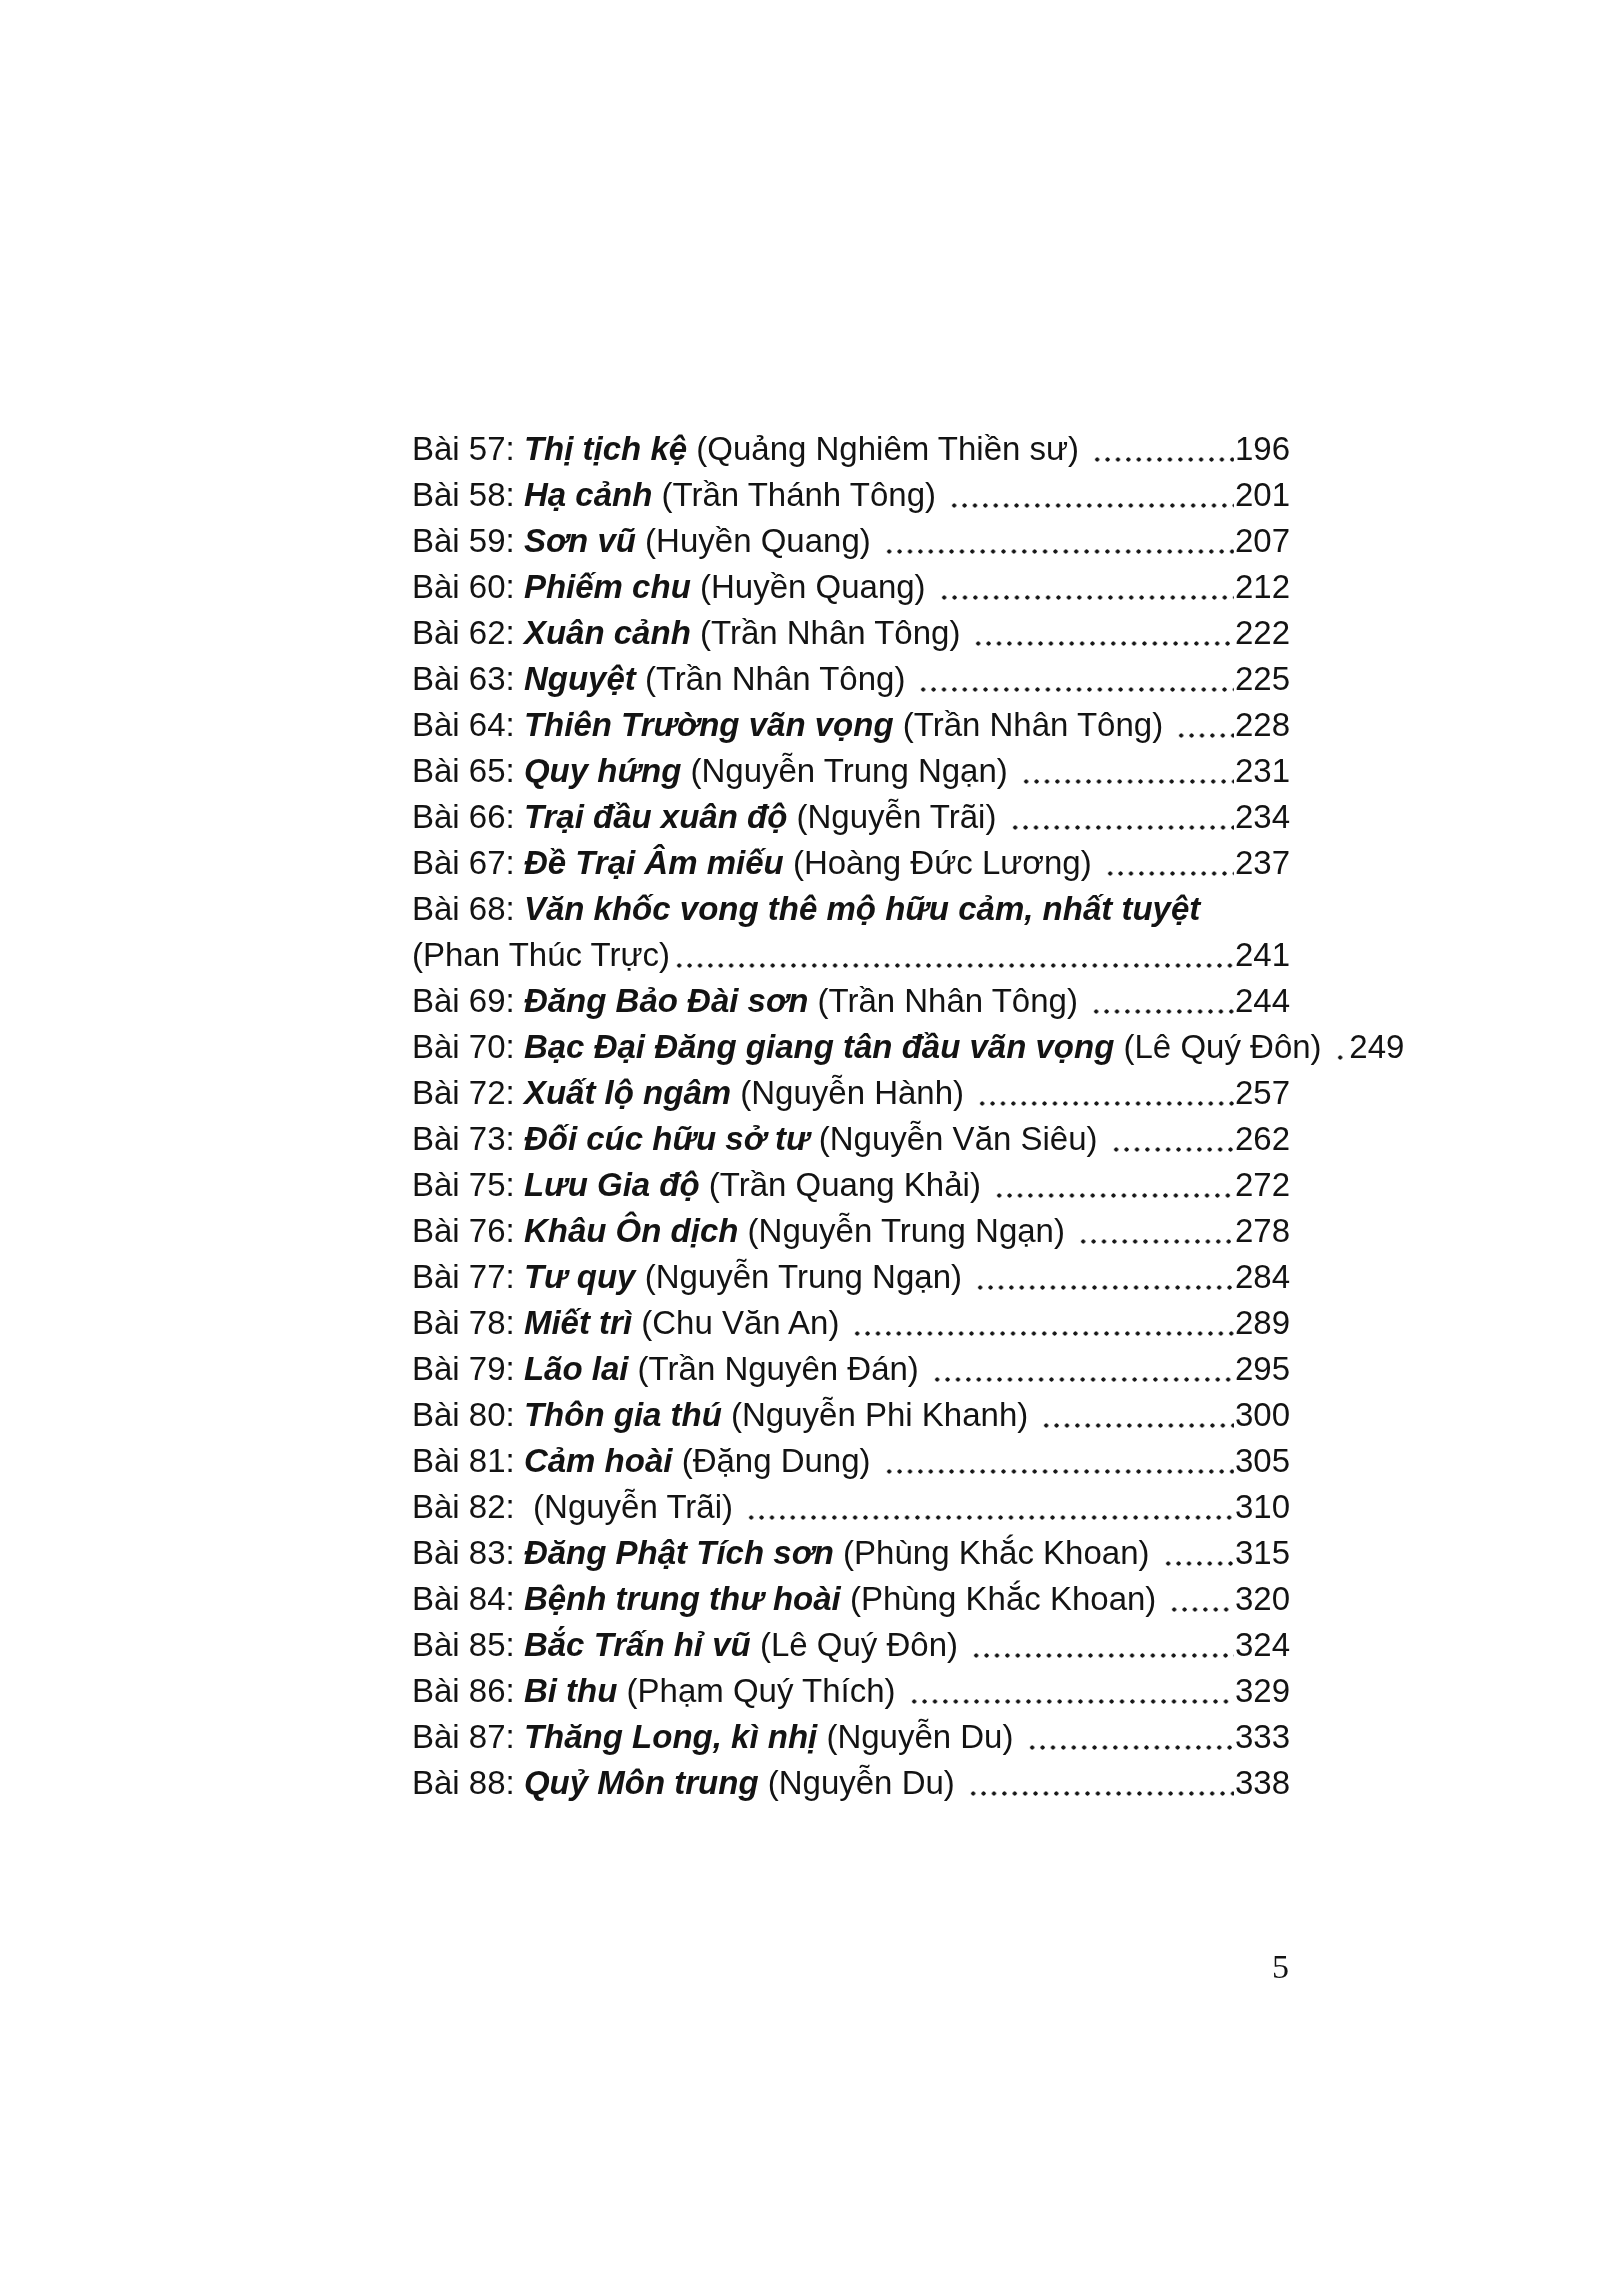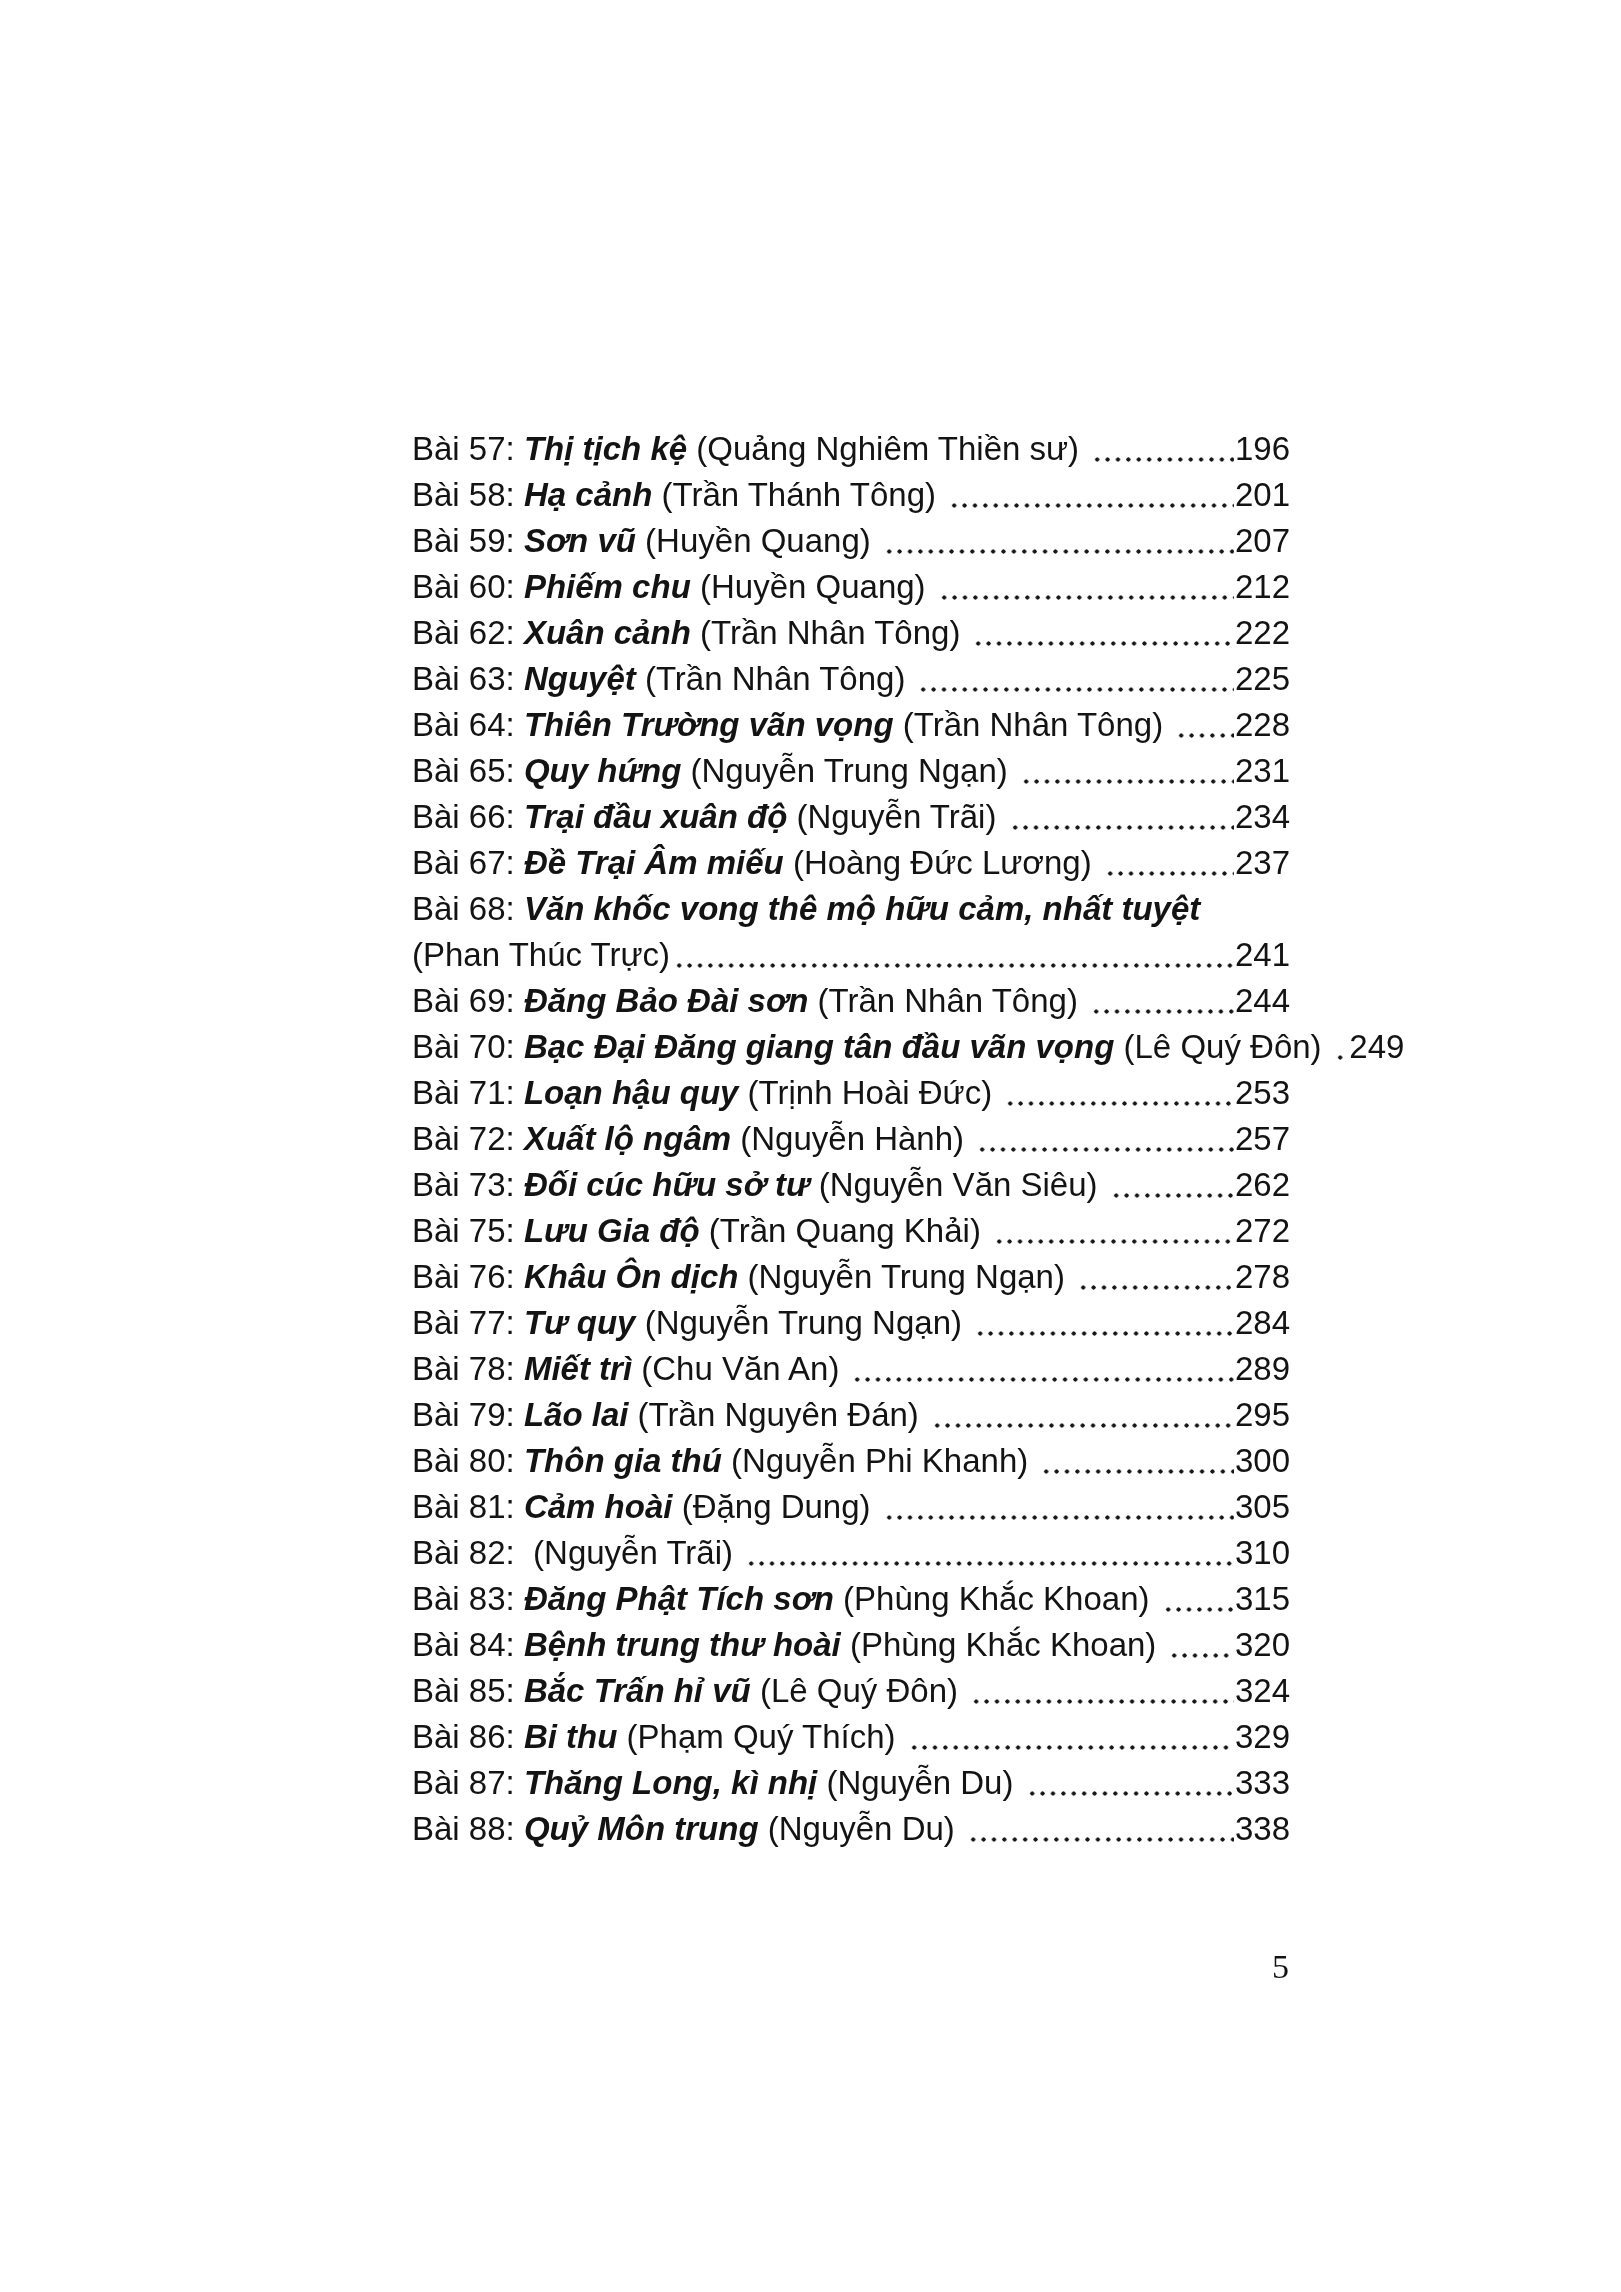--- a/index.html
+++ b/index.html
@@ -70,21 +70,20 @@
       <div class="toc-row"><span class="lbl">Bài 62: </span><span class="ttl">Xuân cảnh</span><span class="auth"> (Trần Nhân Tông) </span><span class="leader"></span><span class="pg">222</span></div>
       <div class="toc-row"><span class="lbl">Bài 63: </span><span class="ttl">Nguyệt</span><span class="auth"> (Trần Nhân Tông) </span><span class="leader"></span><span class="pg">225</span></div>
       <div class="toc-row"><span class="lbl">Bài 64: </span><span class="ttl">Thiên Trường vãn vọng</span><span class="auth"> (Trần Nhân Tông) </span><span class="leader"></span><span class="pg">228</span></div>
       <div class="toc-row"><span class="lbl">Bài 65: </span><span class="ttl">Quy hứng</span><span class="auth"> (Nguyễn Trung Ngạn) </span><span class="leader"></span><span class="pg">231</span></div>
       <div class="toc-row"><span class="lbl">Bài 66: </span><span class="ttl">Trại đầu xuân độ</span><span class="auth"> (Nguyễn Trãi) </span><span class="leader"></span><span class="pg">234</span></div>
       <div class="toc-row"><span class="lbl">Bài 67: </span><span class="ttl">Đề Trại Âm miếu</span><span class="auth"> (Hoàng Đức Lương) </span><span class="leader"></span><span class="pg">237</span></div>
       <div class="toc-row no-num"><span class="lbl">Bài 68: </span><span class="ttl">Văn khốc vong thê mộ hữu cảm, nhất tuyệt</span></div>
       <div class="toc-row"><span class="auth">(Phan Thúc Trực)</span><span class="leader"></span><span class="pg">241</span></div>
       <div class="toc-row"><span class="lbl">Bài 69: </span><span class="ttl">Đăng Bảo Đài sơn</span><span class="auth"> (Trần Nhân Tông) </span><span class="leader"></span><span class="pg">244</span></div>
       <div class="toc-row"><span class="lbl">Bài 70: </span><span class="ttl">Bạc Đại Đăng giang tân đầu vãn vọng</span><span class="auth"> (Lê Quý Đôn) </span><span class="leader"></span><span class="pg">249</span></div>
-      <div class="toc-row"><span class="lbl">Bài 71: </span><span class="ttl">Loạn hậu quy</span><span class="auth"> (Trịnh Hoài Đức) </span><span class="leader"></span><span class="pg">253</span></div>
       <div class="toc-row"><span class="lbl">Bài 72: </span><span class="ttl">Xuất lộ ngâm</span><span class="auth"> (Nguyễn Hành) </span><span class="leader"></span><span class="pg">257</span></div>
       <div class="toc-row"><span class="lbl">Bài 73: </span><span class="ttl">Đối cúc hữu sở tư</span><span class="auth"> (Nguyễn Văn Siêu) </span><span class="leader"></span><span class="pg">262</span></div>
       <div class="toc-row"><span class="lbl">Bài 75: </span><span class="ttl">Lưu Gia độ</span><span class="auth"> (Trần Quang Khải) </span><span class="leader"></span><span class="pg">272</span></div>
       <div class="toc-row"><span class="lbl">Bài 76: </span><span class="ttl">Khâu Ôn dịch</span><span class="auth"> (Nguyễn Trung Ngạn) </span><span class="leader"></span><span class="pg">278</span></div>
       <div class="toc-row"><span class="lbl">Bài 77: </span><span class="ttl">Tư quy</span><span class="auth"> (Nguyễn Trung Ngạn) </span><span class="leader"></span><span class="pg">284</span></div>
       <div class="toc-row"><span class="lbl">Bài 78: </span><span class="ttl">Miết trì</span><span class="auth"> (Chu Văn An) </span><span class="leader"></span><span class="pg">289</span></div>
       <div class="toc-row"><span class="lbl">Bài 79: </span><span class="ttl">Lão lai</span><span class="auth"> (Trần Nguyên Đán) </span><span class="leader"></span><span class="pg">295</span></div>
       <div class="toc-row"><span class="lbl">Bài 80: </span><span class="ttl">Thôn gia thú</span><span class="auth"> (Nguyễn Phi Khanh) </span><span class="leader"></span><span class="pg">300</span></div>
       <div class="toc-row"><span class="lbl">Bài 81: </span><span class="ttl">Cảm hoài</span><span class="auth"> (Đặng Dung) </span><span class="leader"></span><span class="pg">305</span></div>
       <div class="toc-row"><span class="lbl">Bài 82: </span><span class="auth"> (Nguyễn Trãi) </span><span class="leader"></span><span class="pg">310</span></div>

